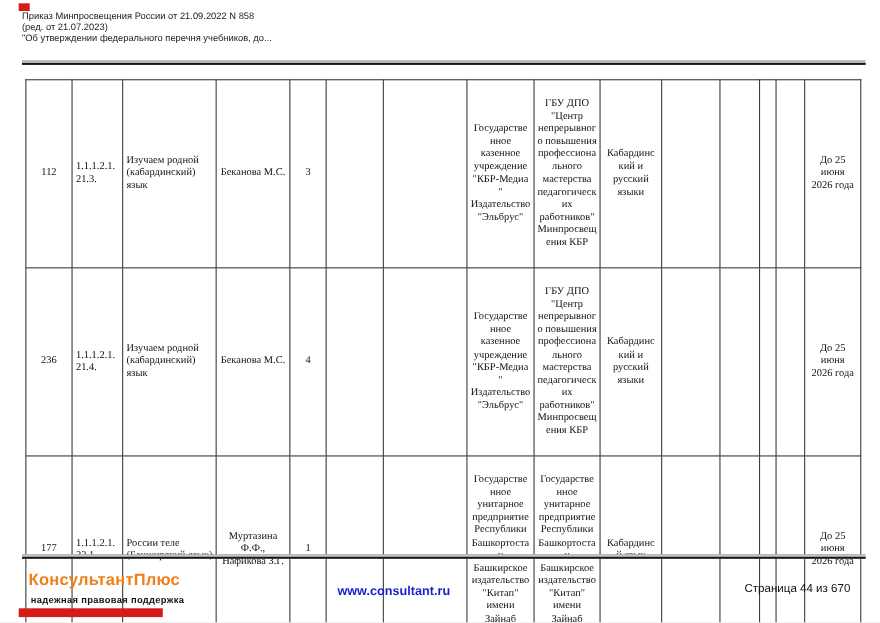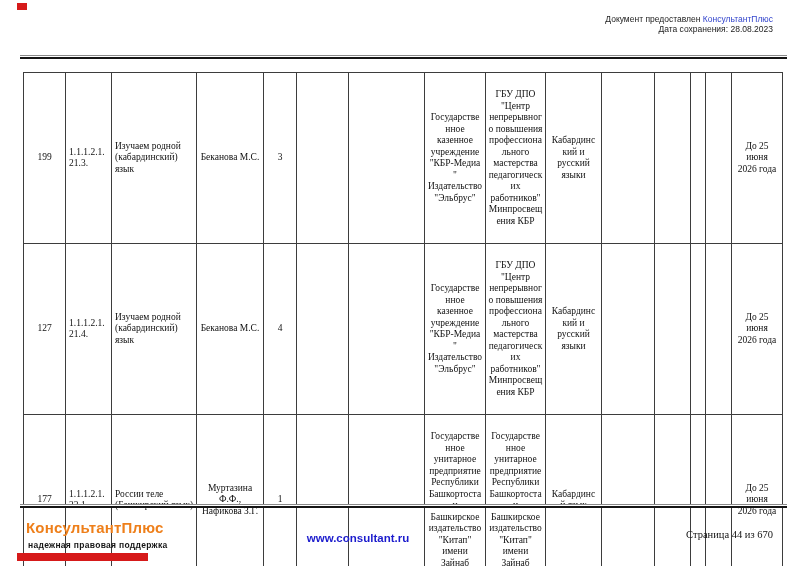--- a/index.html
+++ b/index.html
@@ -35,34 +35,35 @@
   }
   .doc-table td.al { text-align:left; padding-left:3px; padding-right:2px; }
 
   
   .f-logo { position:absolute; left:26px; top:519px; font-size:15px; font-weight:bold;
             color:#ee7f1a; letter-spacing:0.2px; }
   .f-tag  { position:absolute; left:28px; top:540px; font-size:8.5px; font-weight:bold;
             color:#161616; letter-spacing:0.3px; }
   .f-url-wrap { position:absolute; left:0; top:528px; width:716px; text-align:center; }
   .f-url  { font-size:11.5px; font-weight:bold; color:#1c1ccd; text-decoration:none; cursor:pointer; }
-  .f-page { position:absolute; right:27px; top:529px; font-size:10.5px; color:#111;font-family:Liberation Serif, serif; }
+  .f-page { position:absolute; right:27px; top:529px; font-size:10.5px; color:#111; }
 </style>
 </head>
 <body>
 
 <div class="page">
 
   <div class="red-sq"></div>
 
-
-  <div class="hdr-right">
-    <div><span>Документ предоставлен </span><a class="link-blue">КонсультантПлюс</a></div>
-    <div>Дата сохранения: 28.08.2023</div>
+  <div class="hdr-left">
+    <div>Приказ Минпросвещения России от 21.09.2022 N 858</div>
+    <div>(ред. от 21.07.2023)</div>
+    <div>"Об утверждении федерального перечня учебников, до...</div>
   </div>
+
 
   <div class="rule rule-top"></div>
 
   <table class="doc-table">
     <colgroup>
       <col style="width:42px">
         <col style="width:46px">
         <col style="width:85px">
         <col style="width:67px">
       <col style="width:33px">
@@ -72,21 +73,21 @@
       <col style="width:60px">
         <col style="width:56px">
         <col style="width:53px">
         <col style="width:36px">
       <col style="width:15px">
         <col style="width:26px">
         <col style="width:51px">
     </colgroup>
     <tbody>
         <tr style="height:141px">
-      <td>199</td>
+      <td>112</td>
       <td class="al">1.1.1.2.1.
 21.3.</td>
       <td class="al">Изучаем родной
 (кабардинский)
 язык</td>
       <td>Беканова М.С.</td>
       <td>3</td>
       <td></td>
       <td></td>
       <td>Государстве
@@ -115,21 +116,21 @@
 языки</td>
       <td></td>
       <td></td>
       <td></td>
       <td></td>
       <td>До 25
 июня
 2026 года</td>
     </tr>
     <tr style="height:142px">
-      <td>127</td>
+      <td>236</td>
       <td class="al">1.1.1.2.1.
 21.4.</td>
       <td class="al">Изучаем родной
 (кабардинский)
 язык</td>
       <td>Беканова М.С.</td>
       <td>4</td>
       <td></td>
       <td></td>
       <td>Государстве

